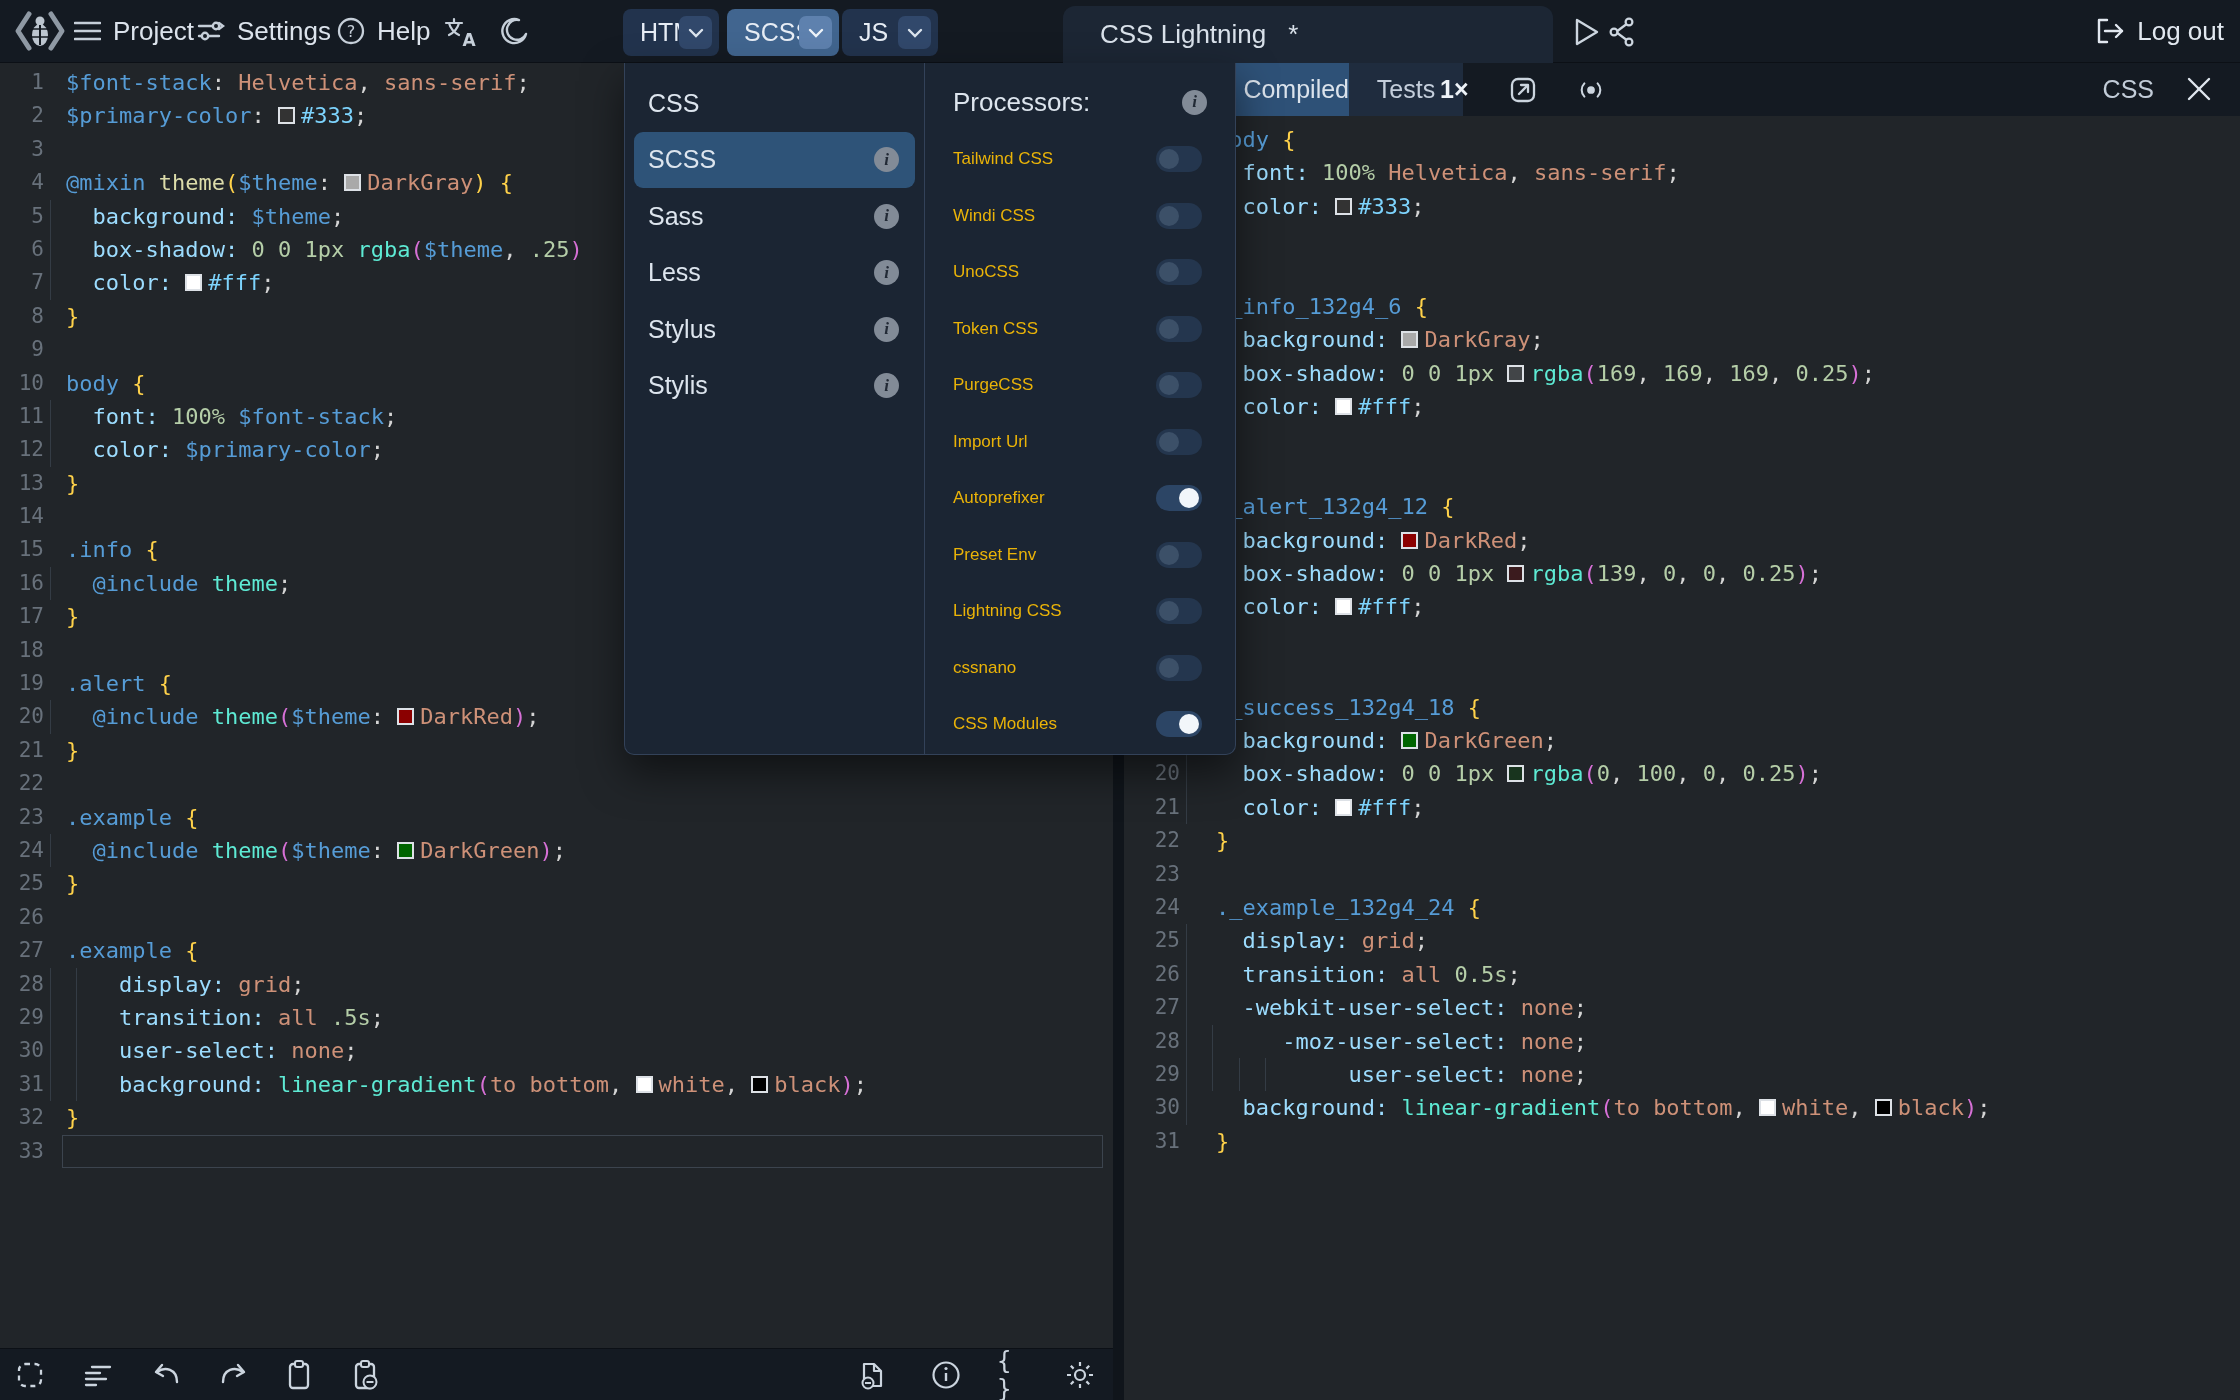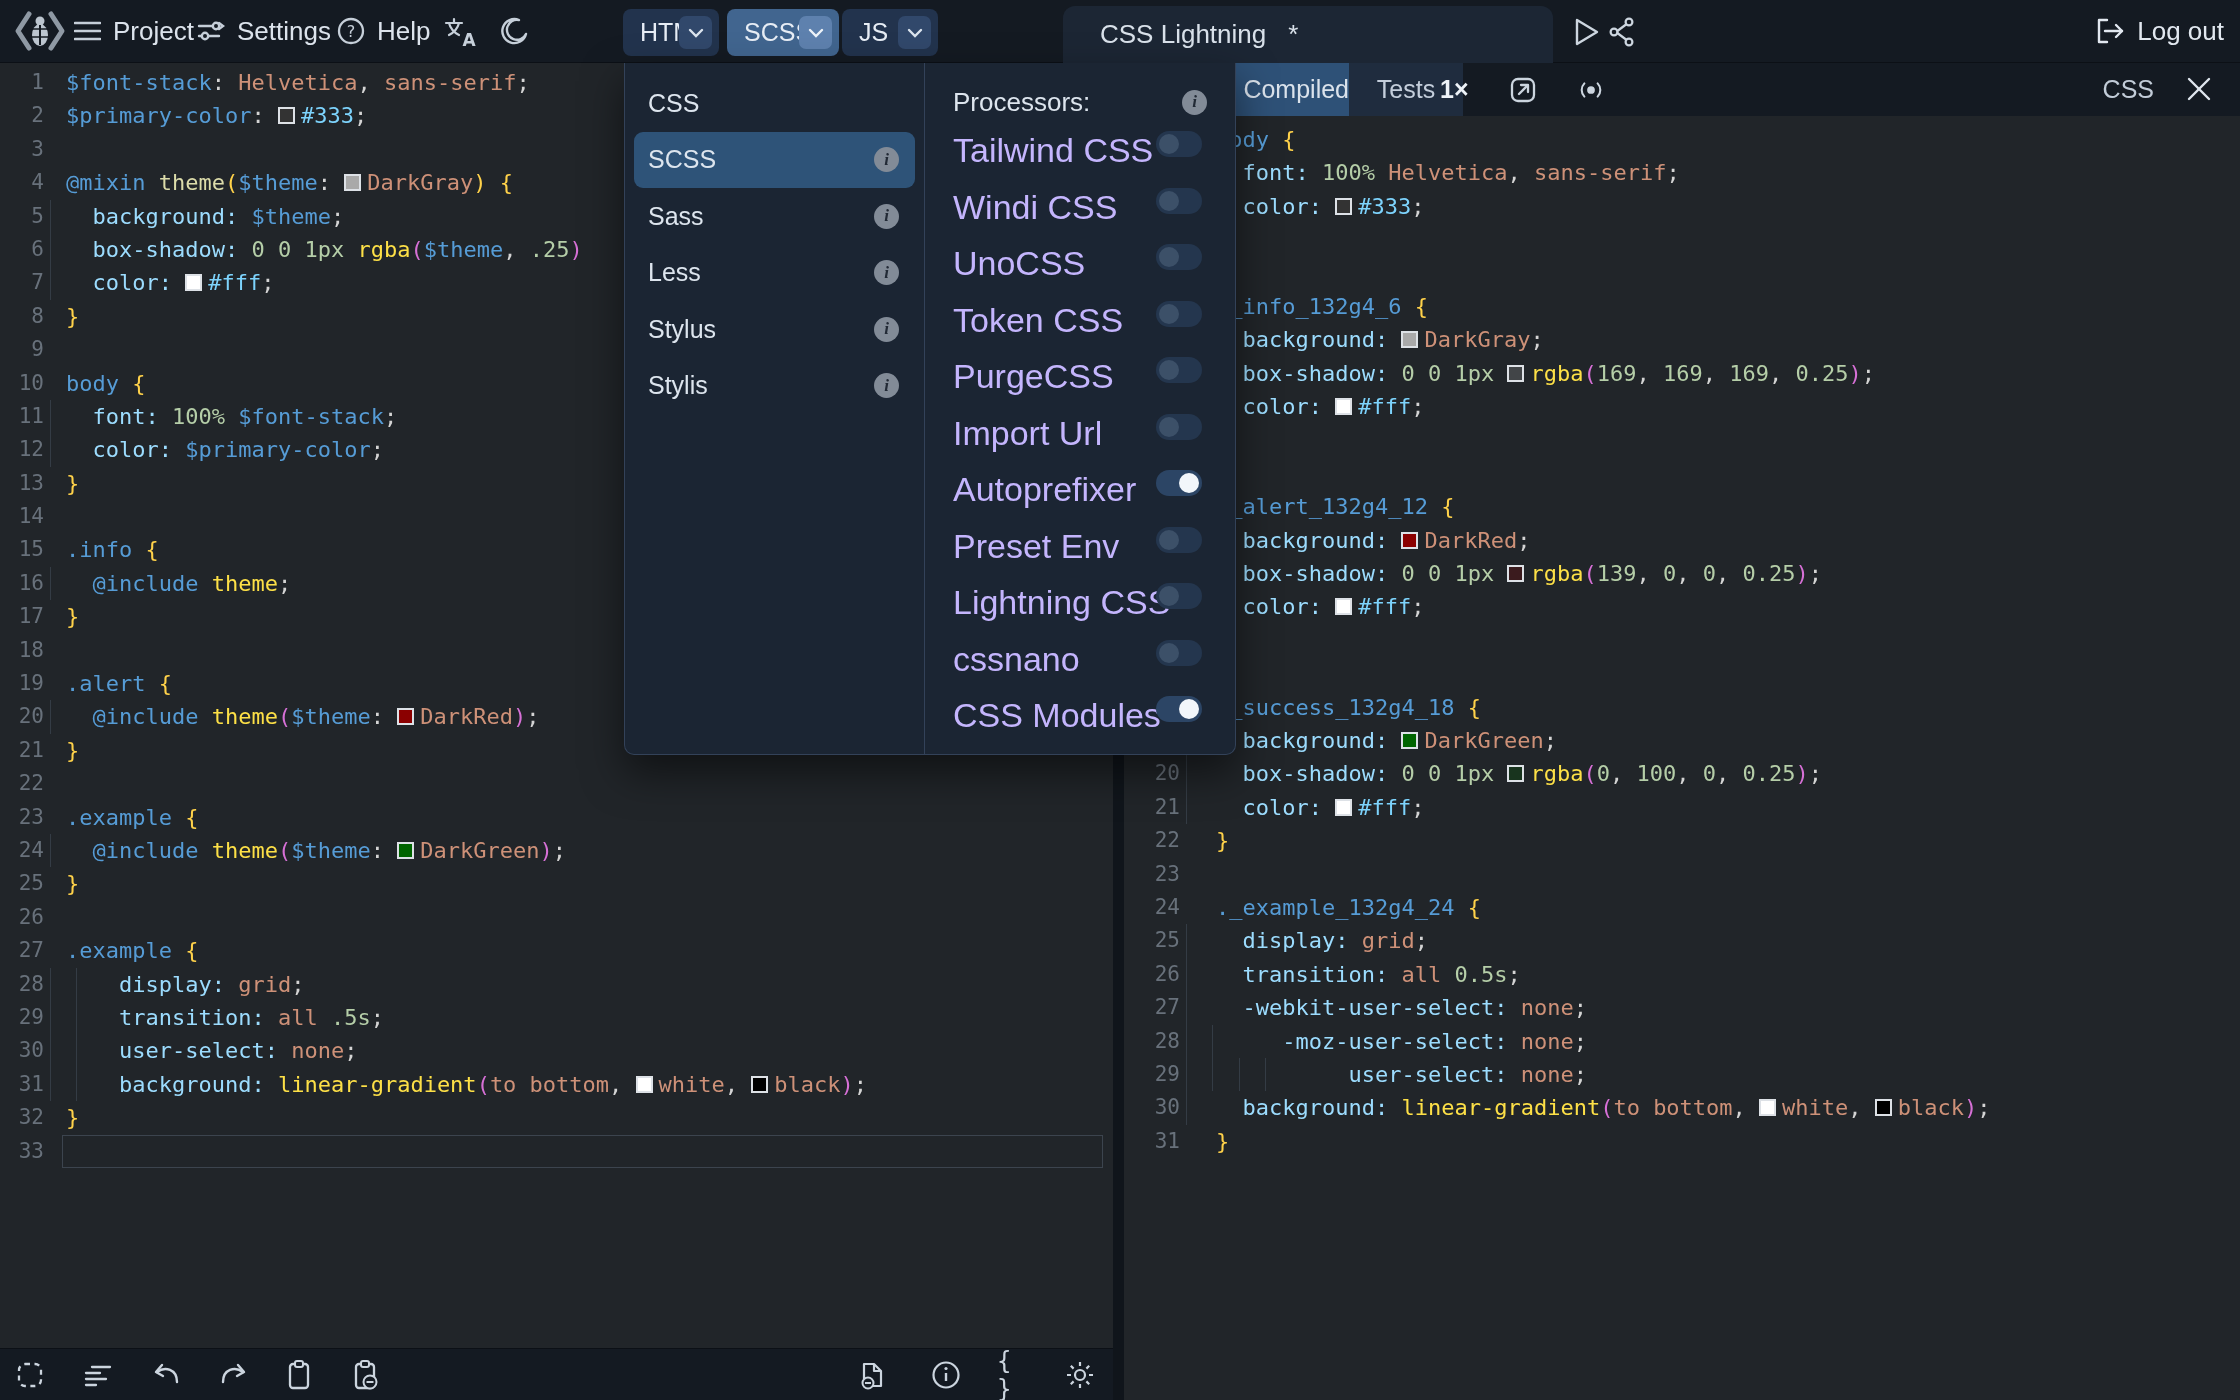--- a/index.html
+++ b/index.html
@@ -40,21 +40,21 @@
   .num{flex:0 0 auto;text-align:right;color:#68717b;font-size:21px;user-select:none;}
   .ed-left .num{width:44px;}
   .ed-right .num{width:56px;}
   .code{position:relative;white-space:pre;color:#d4d4d4;}
   .ed-left .code{padding-left:22px;}
   .ed-right .code{padding-left:36px;}
   .guide{position:absolute;top:0;bottom:0;width:1px;background:#343c45;}
   .line.current::after{content:"";position:absolute;left:62px;right:10px;top:0;bottom:0;
         border:1px solid #3c444e;}
   .tk-v{color:#569cd6}.tk-p{color:#9cdcfe}.tk-s{color:#ce9178}.tk-n{color:#b5cea8}
-  .tk-h{color:#7dd3fc}.tk-f{color:#fde047}.tk-F{color:#dcdcaa}.tk-d{color:#d4d4d4}
+  .tk-h{color:#7dd3fc}.tk-f{color:#5eead4}.tk-F{color:#dcdcaa}.tk-d{color:#d4d4d4}
   .tk-b1{color:#ffd24a}.tk-b2{color:#d670d6}
   .sw{display:inline-block;width:17px;height:17px;box-sizing:border-box;border:2px solid #dde1e6;
       margin-right:6px;vertical-align:-1px;}
   .divider{position:absolute;left:1113px;top:62px;width:11px;height:1338px;background:#10151b;}
   
   .toolbar{position:absolute;left:0;top:1348px;width:1113px;height:52px;background:#141a22;
            border-top:1px solid #0c1016;z-index:5;}
   .toolbar .ticon{position:absolute;top:10px;width:32px;height:32px;color:#ccd5df;cursor:pointer;
            display:flex;align-items:center;justify-content:center;}
   
@@ -76,21 +76,21 @@
         background:#1b2533;border:1px solid #334259;border-top:none;border-radius:0 0 10px 10px;
         box-shadow:0 18px 40px rgba(0,0,0,.5);display:flex;box-sizing:border-box;}
   .dd-left{width:300px;border-right:1px solid #334259;padding-top:12px;box-sizing:border-box;}
   .dd-item{position:relative;margin:0 9px;height:56.5px;border-radius:9px;display:flex;
         align-items:center;color:#dde5ee;font-size:25px;cursor:pointer;}
   .dd-item .lab{padding-left:14px;}
   .dd-item.sel{background:#2e5378;}
   .dd-right{flex:1;padding-top:10px;box-sizing:border-box;}
   .proc-head{height:58px;display:flex;align-items:center;color:#dde5ee;font-size:26px;
         padding-left:28px;position:relative;}
-  .proc-row{height:56.5px;display:flex;align-items:flex-start;color:#c4b5fd;font-size:34px;
+  .proc-row{height:56.5px;display:flex;align-items:center;color:#eab308;font-size:17px;
         padding-left:28px;position:relative;cursor:pointer;}
   .info-dot{position:absolute;width:25px;height:25px;border-radius:50%;background:#828b97;
         color:#222a36;display:flex;align-items:center;justify-content:center;
         font:italic bold 17px "Liberation Serif","DejaVu Serif",serif;}
   .dd-item .info-dot{right:16px;}
   .proc-head .info-dot{right:28px;}
   .toggle{position:absolute;right:33px;width:46px;height:26px;border-radius:13px;background:#24364e;
         cursor:pointer;}
   .toggle .knob{position:absolute;left:3px;top:3px;width:20px;height:20px;border-radius:50%;
         background:#3c5068;}

